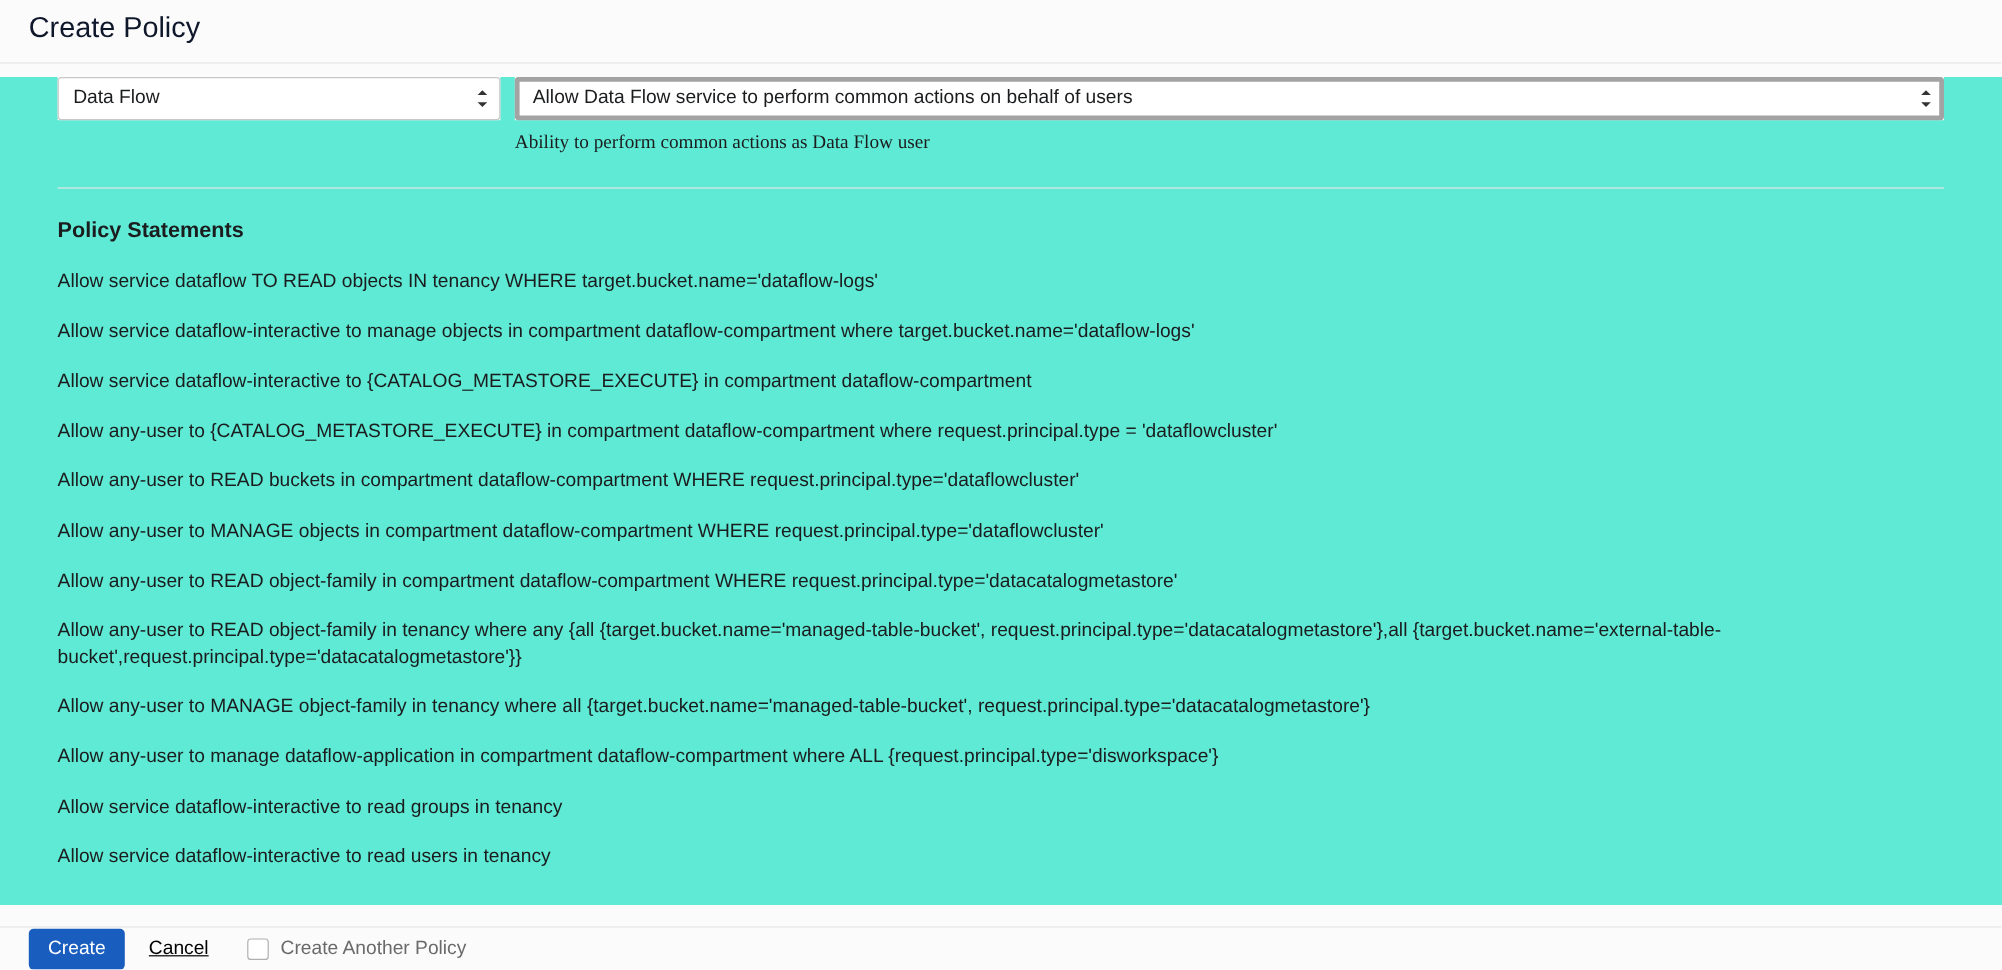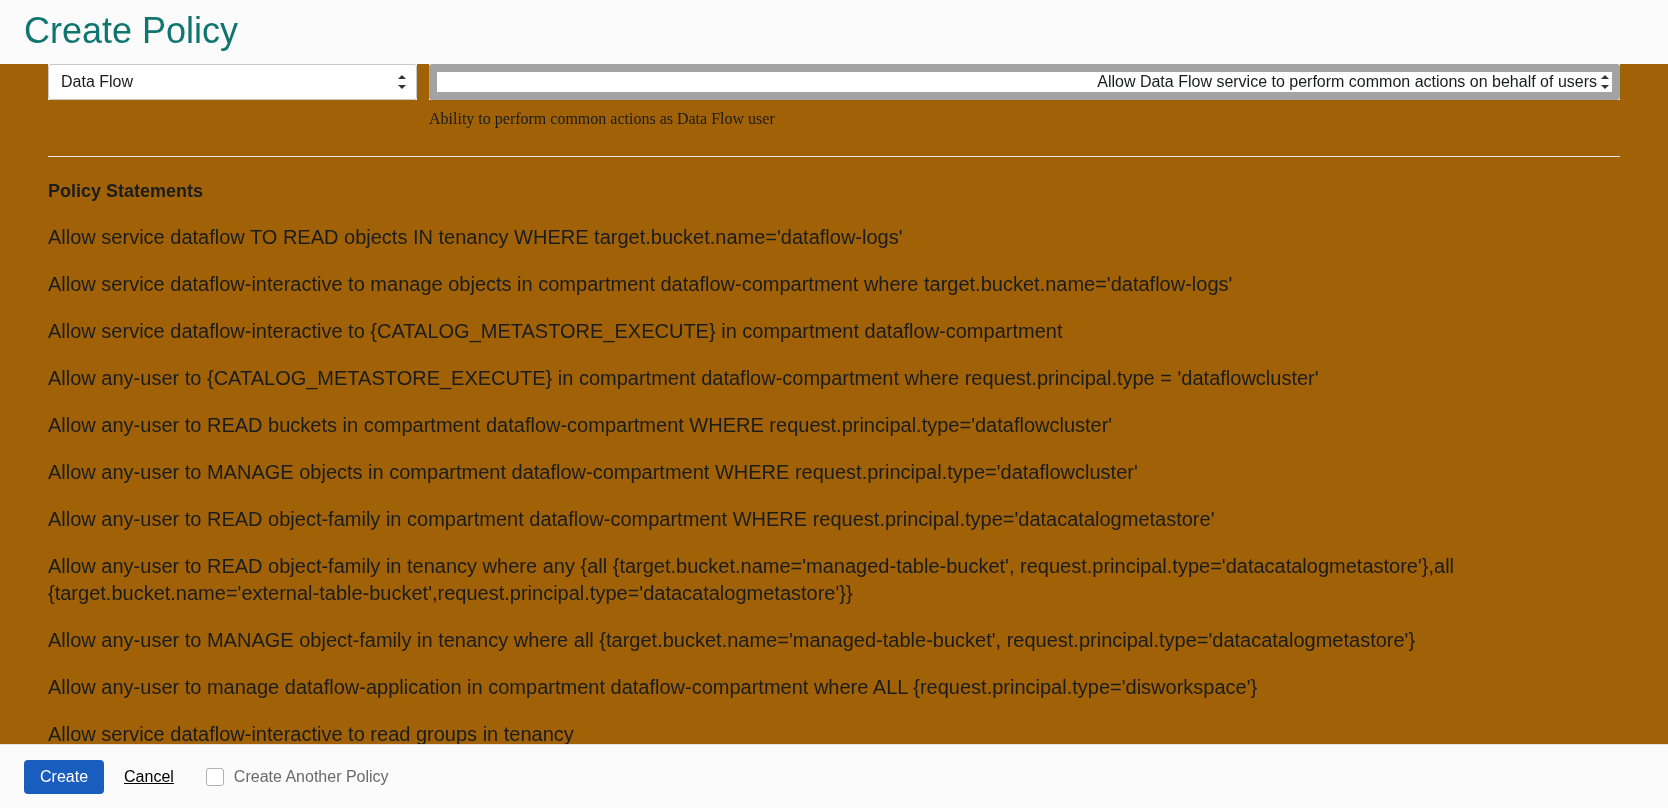--- a/index.html
+++ b/index.html
@@ -15,32 +15,32 @@
     height: 808px;
     overflow: hidden;
     position: relative;
   }
   .header {
     padding: 10px 24px 14px 24px;
     border-bottom: 1px solid #e5e5e5;
     background: #fbfbfb;
   }
   .header h1 {
-    font-size: 36px;
+    font-size: 24px;
     font-weight: 400;
-    color: #0f766e;
+    color: #0f172a;
   }
   .scroll-area {
     position: absolute;
     top: 64px;
     bottom: 54px;
     left: 0;
     right: 0;
     overflow-y: auto;
-    background: #a16207;
+    background: #5eead4;
   }
   .content-inner {
     padding: 0 48px 40px 48px;
   }
   .row {
     display: flex;
     gap: 12px;
     align-items: flex-start;
   }
   .select-wrap {
@@ -60,23 +60,22 @@
     border-radius: 3px;
     padding: 0 30px 0 12px;
     font-size: 16px;
     color: #1b1c1e;
     background: #fff;
     display: flex;
     align-items: center;
     cursor: pointer;
   }
   .select.focused {
-    border: 8px solid #a3a3a3;
+    border: 4px solid #a3a3a3;
     padding: 0 15px 0 11px;
-    justify-content: flex-end;
   }
   .chevrons {
     position: absolute;
     right: 10px;
     top: 50%;
     transform: translateY(-50%);
     width: 10px;
     height: 16px;
     pointer-events: none;
   }
@@ -110,31 +109,31 @@
     background: #e5e5e5;
     margin: 28px 0 24px 0;
   }
   .section-title {
     font-size: 18px;
     font-weight: 700;
     color: #1b1c1e;
     margin-bottom: 22px;
   }
   .statement {
-    font-size: 20px;
+    font-size: 16px;
     color: #1b1c1e;
     line-height: 1.35;
     margin-bottom: 20px;
   }
   .footer {
     position: absolute;
     bottom: 0;
     left: 0;
     right: 0;
-    height: 64px;
+    height: 36px;
     border-top: 1px solid #e5e5e5;
     background: #fbfbfb;
     display: flex;
     align-items: center;
     padding: 0 24px;
     gap: 20px;
   }
   .btn-primary {
     background: #195ebf;
     color: #fff;

